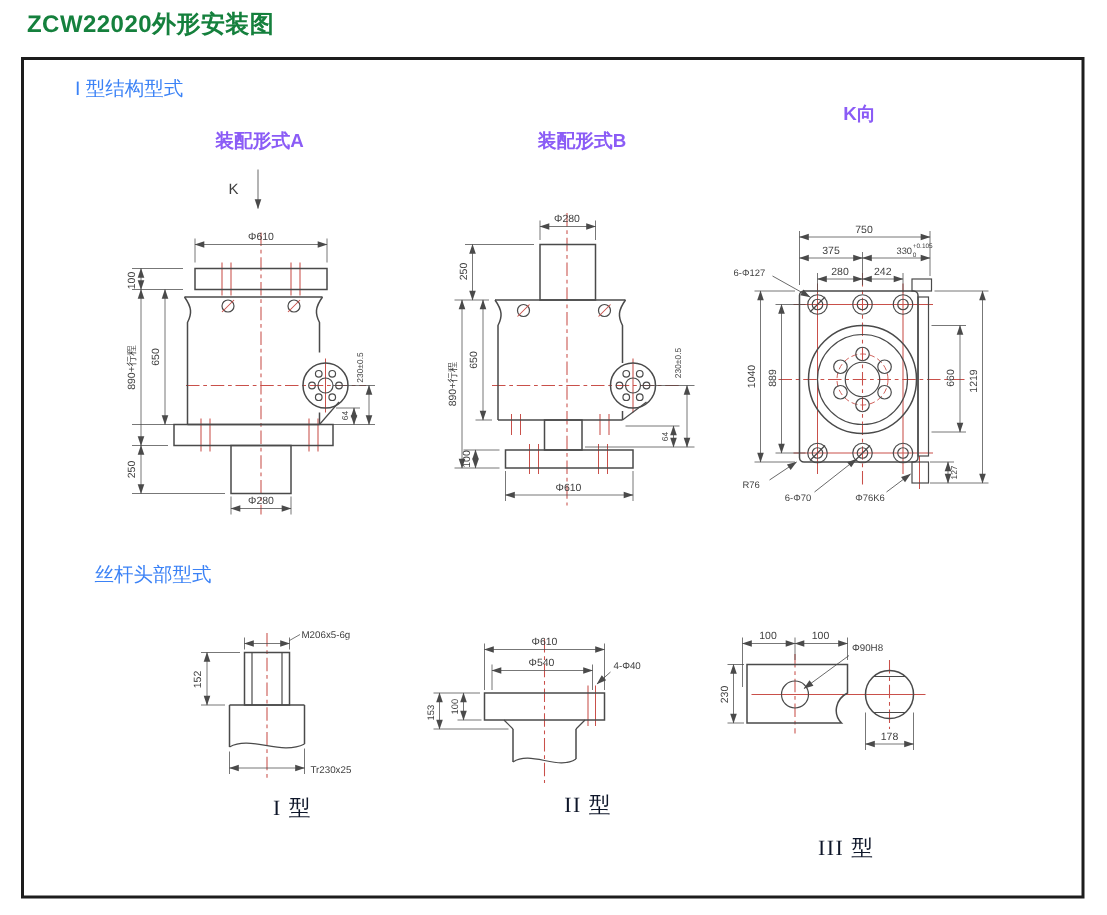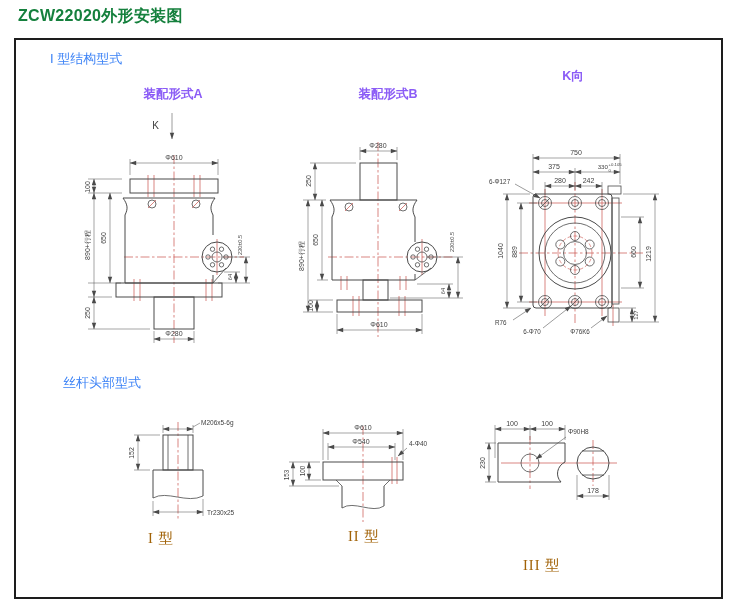--- a/index.html
+++ b/index.html
@@ -1,21 +1,21 @@
 <!DOCTYPE html>
 <html><head>
 <meta charset="utf-8">
 <style>
   html,body{margin:0;padding:0;background:#ffffff;}
   .sheet{position:relative;width:738px;height:610px;background:#fff;font-family:"Liberation Sans",sans-serif;overflow:hidden;}
   .page-title{position:absolute;left:18px;top:6px;font-size:16px;font-weight:700;color:#15803d;letter-spacing:.3px;}
   .frame{position:absolute;left:14px;top:38px;width:709px;height:561px;border:2px solid #1d1d1d;background:#fff;box-sizing:border-box;}
   .sec-heading{position:absolute;font-size:13px;font-weight:400;color:#3b82f6;padding-left:20px;}
   .dwg-title{position:absolute;font-size:12.5px;font-weight:700;color:#8b5cf6;text-align:center;}
-  .caption{position:absolute;font-family:"Liberation Serif",serif;font-size:14.5px;color:#a16207;text-align:left;letter-spacing:1px;}
+  .caption{position:absolute;font-family:"Liberation Serif",serif;font-size:14.5px;color:#0f172a;text-align:right;letter-spacing:1px;}
   svg{position:absolute;overflow:visible;}
   svg text{font-family:"Liberation Sans",sans-serif;fill:#3f3f3f;}
   .ol{fill:none;stroke:#4a4a4a;stroke-width:1;}
   .ol2{fill:none;stroke:#4a4a4a;stroke-width:.8;}
   .thin{fill:none;stroke:#4a4a4a;stroke-width:.5;}
   .dim{fill:none;stroke:#4a4a4a;stroke-width:.5;marker-start:url(#arr);marker-end:url(#arr);}
   .lead{fill:none;stroke:#4a4a4a;stroke-width:.55;marker-end:url(#arr);}
   .cl{fill:none;stroke:#c9504a;stroke-width:.7;}
   .cld{fill:none;stroke:#c9504a;stroke-width:.7;stroke-dasharray:9 2.5 2.5 2.5;}
   .clc{fill:none;stroke:#c9504a;stroke-width:.6;stroke-dasharray:4 2;}

